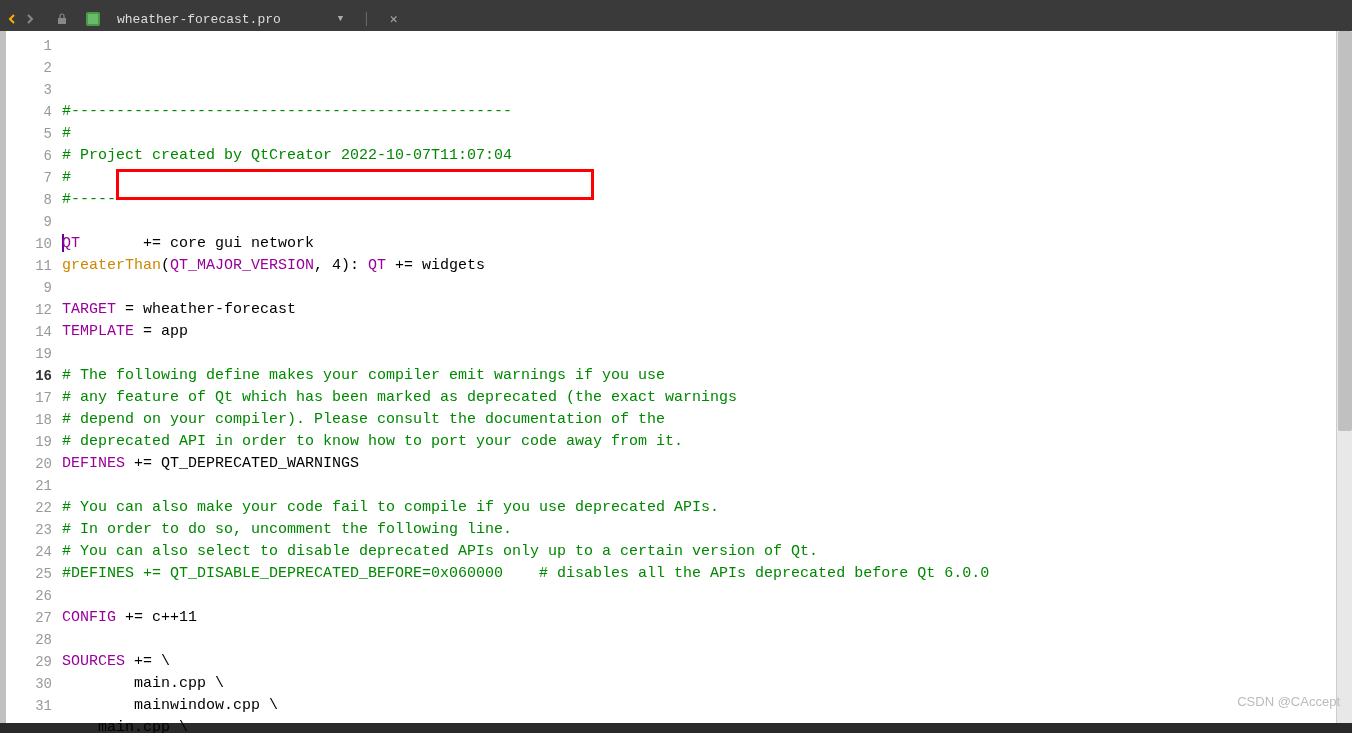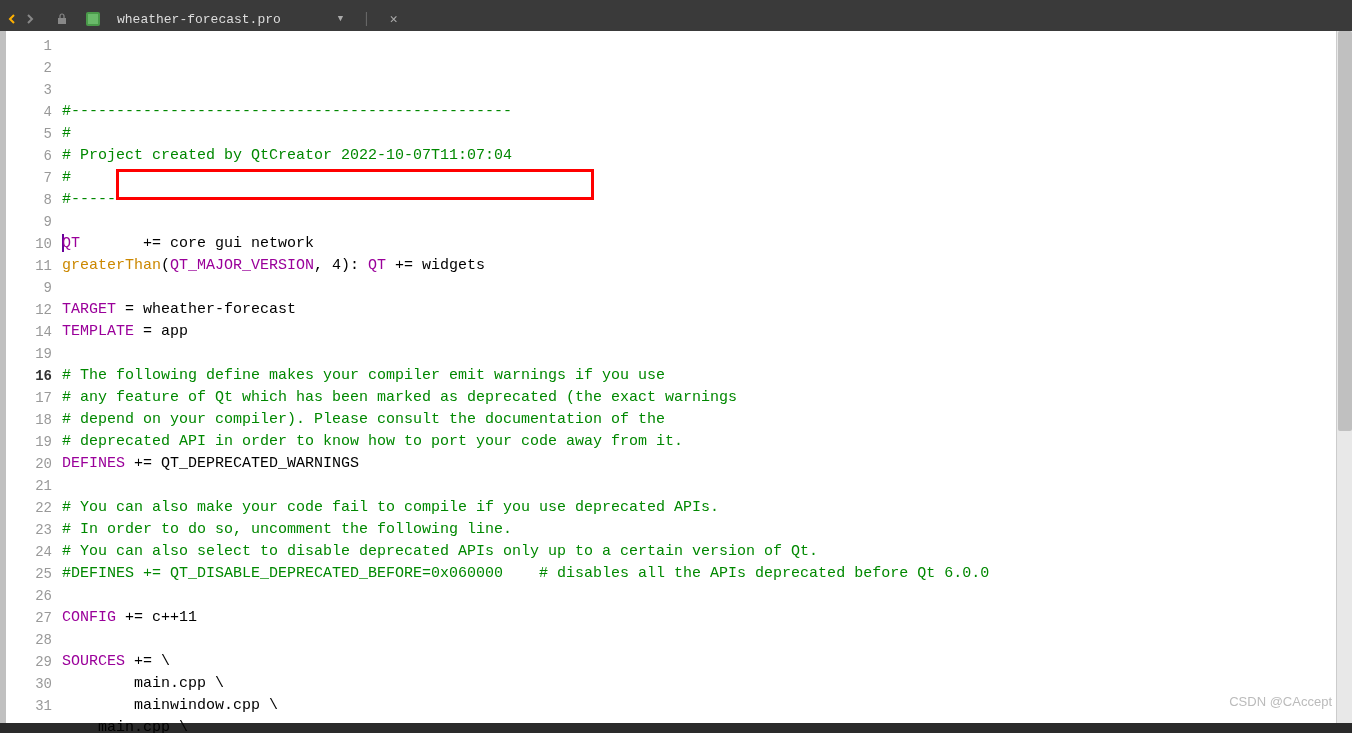--- a/index.html
+++ b/index.html
@@ -138,21 +138,21 @@
   top: 0;
   width: 14px;
   left: 1px;
   height: 400px;
   background: #c0c0c0;
   border-radius: 2px;
 }
 .watermark {
   position: absolute;
   bottom: 14px;
-  right: 20px;
+  right: 12px;
   color: #bbb;
   font-size: 13px;
   font-family: Arial, sans-serif;
 }
 .bottom-bar {
   height: 10px;
   background: #2a2a2a;
   display: flex;
   align-items: center;
   color: #ccc;

